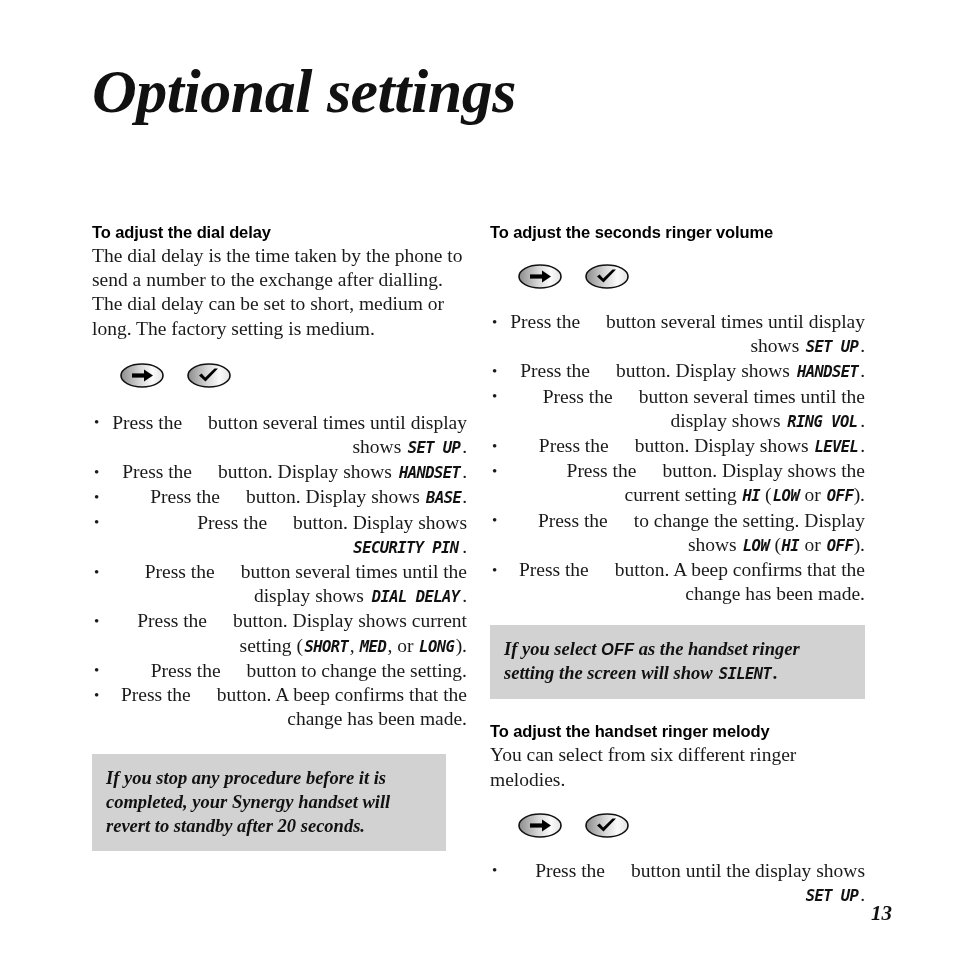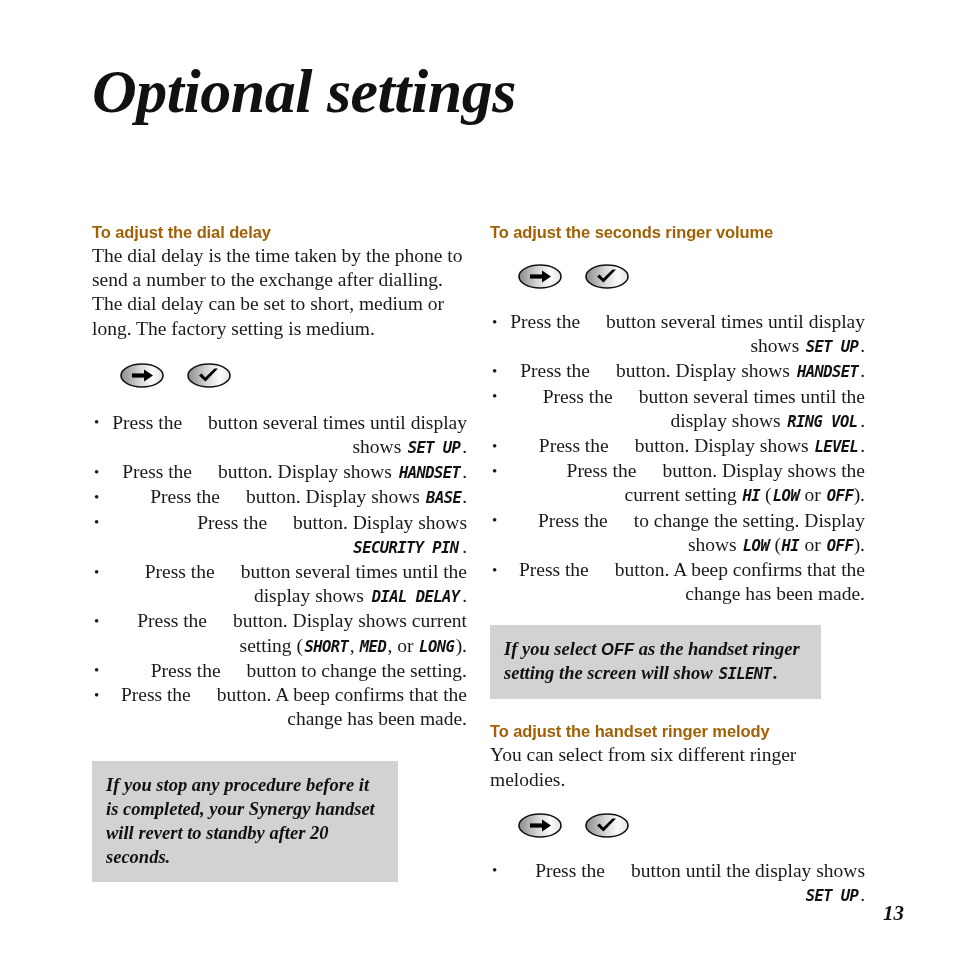--- a/index.html
+++ b/index.html
@@ -38,21 +38,21 @@
   }
   #col-left  { left: 92px;  }
   #col-right { left: 490px; }
 
   
   .sec-heading {
     font-family: "Liberation Sans", "DejaVu Sans", sans-serif;
     font-weight: bold;
     font-size: 16.5px;
     line-height: 21px;
-    color: #a16207;
+    color: #000000;
     margin: 0 0 1px 0;
     letter-spacing: -0.1px;
   }
   .para {
     font-size: 19.5px;
     line-height: 24.2px;
     margin: 0;
     color: #1a1a1a;
   }
   .para b, .lcd-b {
@@ -119,21 +119,21 @@
     font-size: 18.5px;
     line-height: 24px;
     color: #111111;
     padding: 12px 14px 13px 14px;
   }
   .note .lcd { font-weight: bold; }
 
   
   #page-number {
     position: absolute;
-    right: 50px;
+    right: 62px;
     bottom: 28px;
     font-style: italic;
     font-weight: bold;
     font-size: 21px;
     color: #111111;
   }
 </style>
 </head>
 <body>
 
@@ -204,21 +204,21 @@
       <span>Press the</span><span class="gap"></span><span>button. Display shows current setting (</span><span class="lcd">SHORT</span><span>, </span><span class="lcd">MED</span><span>, or </span><span class="lcd">LONG</span><span>).</span>
     </li>
     <li>
       <span>Press the</span><span class="gap"></span><span>button to change the setting.</span>
     </li>
     <li>
       <span>Press the</span><span class="gap"></span><span>button. A beep confirms that the change has been made.</span>
     </li>
   </ul>
 
-  <div class="note" style="margin-top:30px; width:306px;">
+  <div class="note" style="margin-top:23px; width:354px;">
     <span>If you stop any procedure before it is completed, your Synergy handset will revert to standby after 20 seconds.</span>
   </div>
 </div>
 
 <div class="column" id="col-right">
 
   <div class="sec-heading">To adjust the seconds ringer volume</div>
 
 
   <div class="btn-row" style="margin-top:21px;">
@@ -278,21 +278,21 @@
     </li>
     <li>
       <span>Press the</span><span class="gap"></span><span>to change the setting. Display shows</span>
       <span class="lcd">LOW</span><span> (</span><span class="lcd">HI</span><span> or </span><span class="lcd">OFF</span><span>).</span>
     </li>
     <li>
       <span>Press the</span><span class="gap"></span><span>button. A beep confirms that the change has been made.</span>
     </li>
   </ul>
 
-  <div class="note" style="margin-top:19px; width:331px;"><span>If you select </span><b class="lcd-b">OFF</b><span> as the handset ringer setting the screen will show </span><span class="lcd">SILENT</span><span>.</span></div>
+  <div class="note" style="margin-top:19px; width:375px;"><span>If you select </span><b class="lcd-b">OFF</b><span> as the handset ringer setting the screen will show </span><span class="lcd">SILENT</span><span>.</span></div>
 
   <div class="sec-heading" style="margin-top:22px;">To adjust the handset ringer melody</div>
 
   <p class="para">You can select from six different ringer melodies.</p>
 
   <div class="btn-row" style="margin-top:21px;">
     <span class="keycap" style="left:28px;top:0;">
       <svg viewBox="0 0 44 25">
         <defs>
           <linearGradient id="gkE" x1="0" y1="0" x2="1" y2="0">

